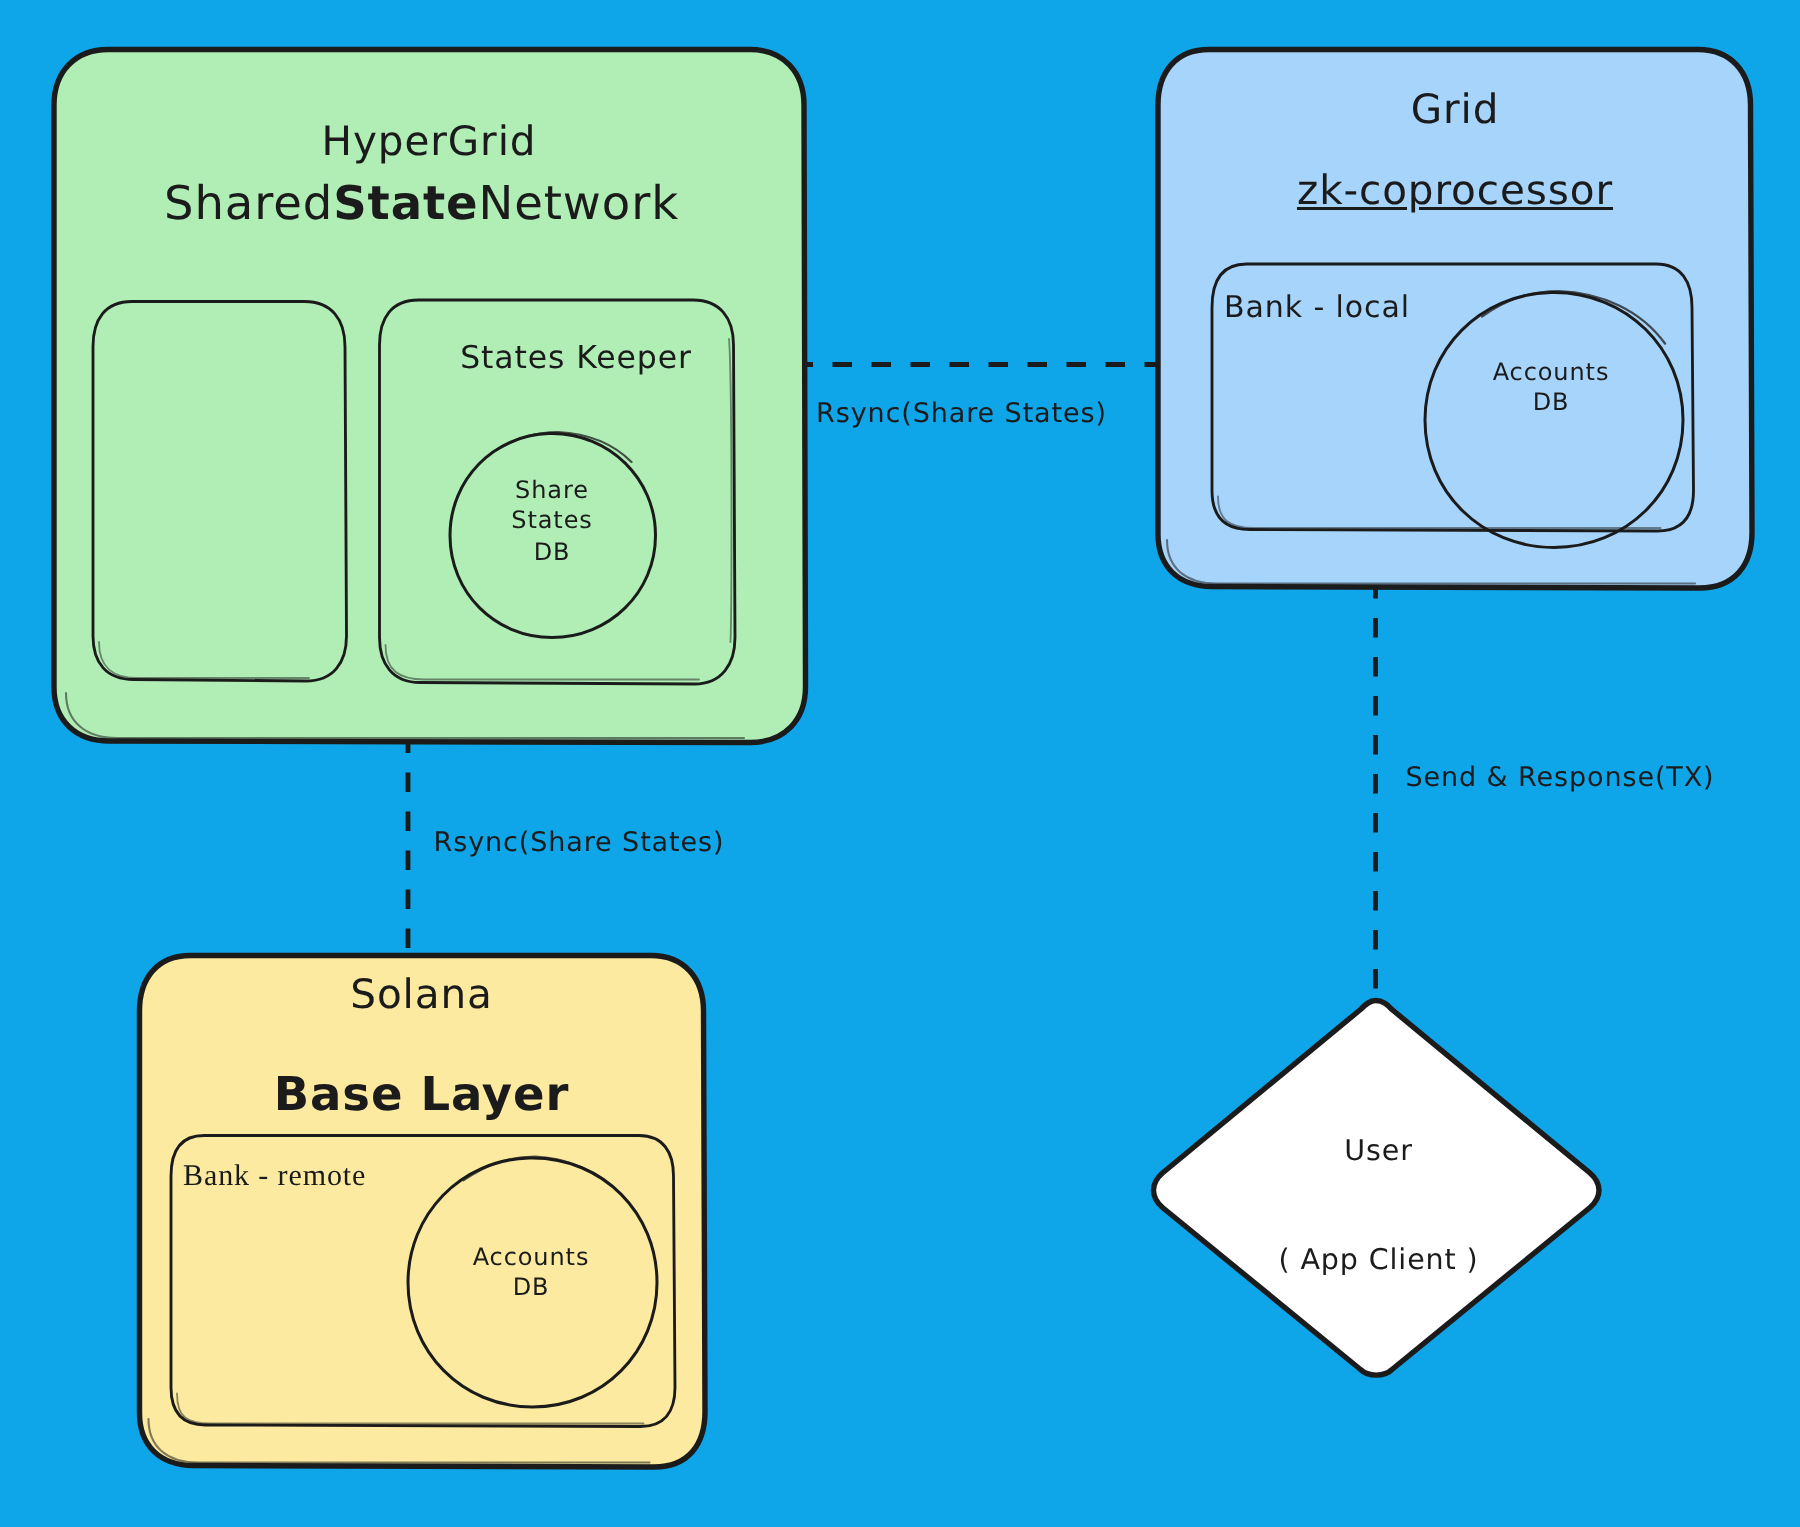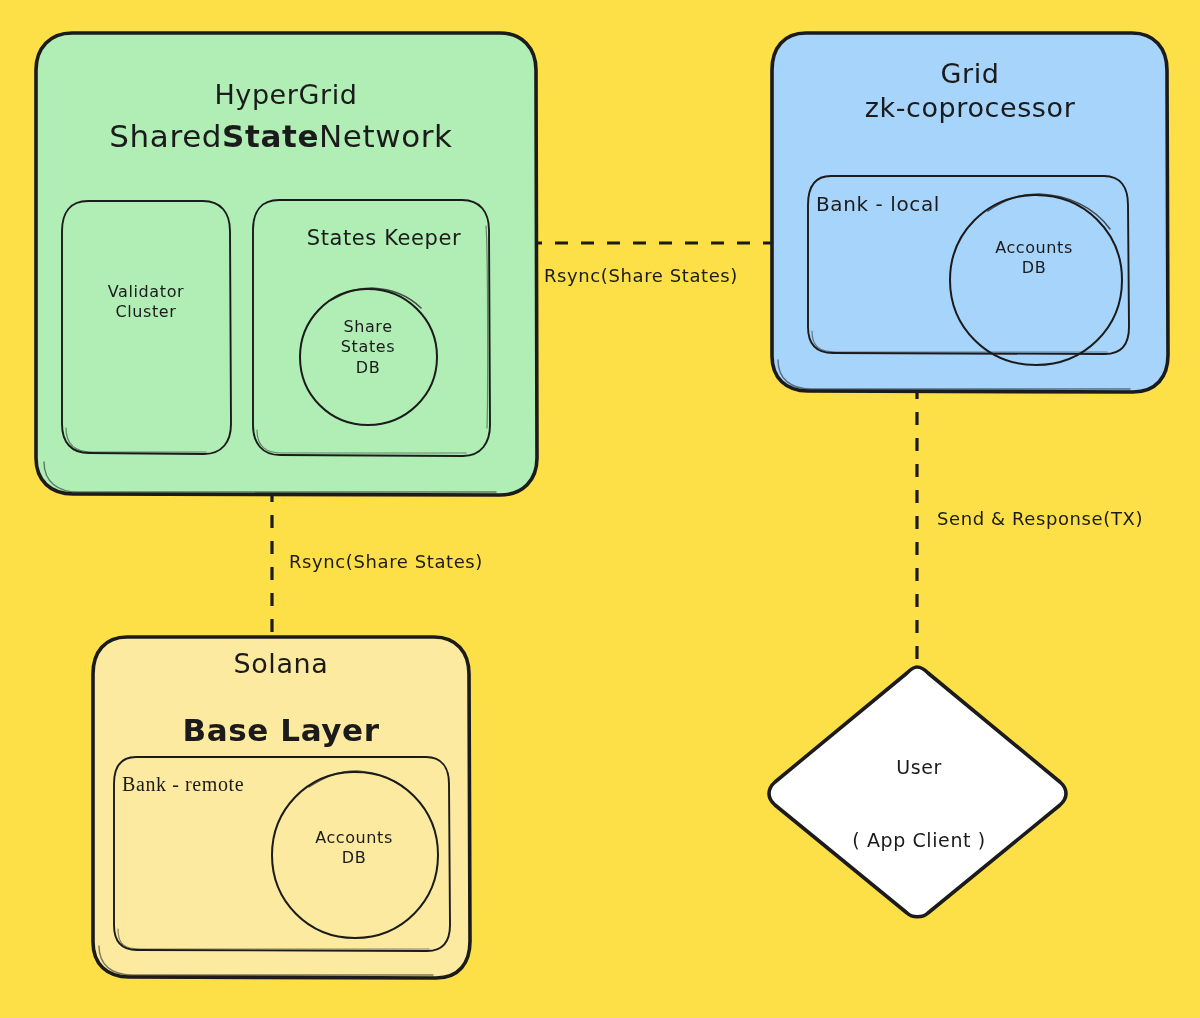--- a/index.html
+++ b/index.html
@@ -11,21 +11,21 @@
   body {
     width: 1200px;
     height: 1018px;
     overflow: hidden;
     font-family: "DejaVu Sans", sans-serif;
   }
   #diagram-root {
     position: relative;
     width: 1200px;
     height: 1018px;
-    background: #fde047;
+    background: #0ea5e9;
   }
   svg.layer {
     position: absolute;
     left: 0;
     top: 0;
     width: 1200px;
     height: 1018px;
   }
   
   .hand {
@@ -232,35 +232,31 @@
     <span class="t-hdr1">HyperGrid</span>
   </div>
   <div class="tx center" style="left:281px; top:118px; width:520px;">
     <div class="row">
       <span class="t-hdr2">Shared</span>
       <span class="t-hdr2b">State</span>
       <span class="t-hdr2">Network</span>
     </div>
   </div>
 
-  <div class="tx center block t-body" style="left:146px; top:282px; width:170px;">
-    <div>Validator</div>
-    <div>Cluster</div>
-  </div>
 
   <div class="tx center t-sub" style="left:384px; top:226px;">States Keeper</div>
 
   <div class="tx center block t-body" style="left:368px; top:317px; width:130px;">
     <div>Share</div>
     <div>States</div>
     <div>DB</div>
   </div>
 
   <div class="tx center t-hdr1" style="left:970px; top:58px;">Grid</div>
-  <div class="tx center t-hdr1" style="left:970px; top:92px;">zk-coprocessor</div>
+  <div class="tx center t-hdr1" style="left:970px; top:112px;text-decoration:underline;">zk-coprocessor</div>
 
   <div class="tx t-label" style="left:816px; top:192px;">Bank - local</div>
 
   <div class="tx center block t-body" style="left:1034px; top:238px; width:150px;">
     <div>Accounts</div>
     <div>DB</div>
   </div>
 
   <div class="tx center t-hdr1" style="left:281px; top:648px;">Solana</div>
   <div class="tx center t-hdr2b" style="left:281px; top:712px;">Base Layer</div>

